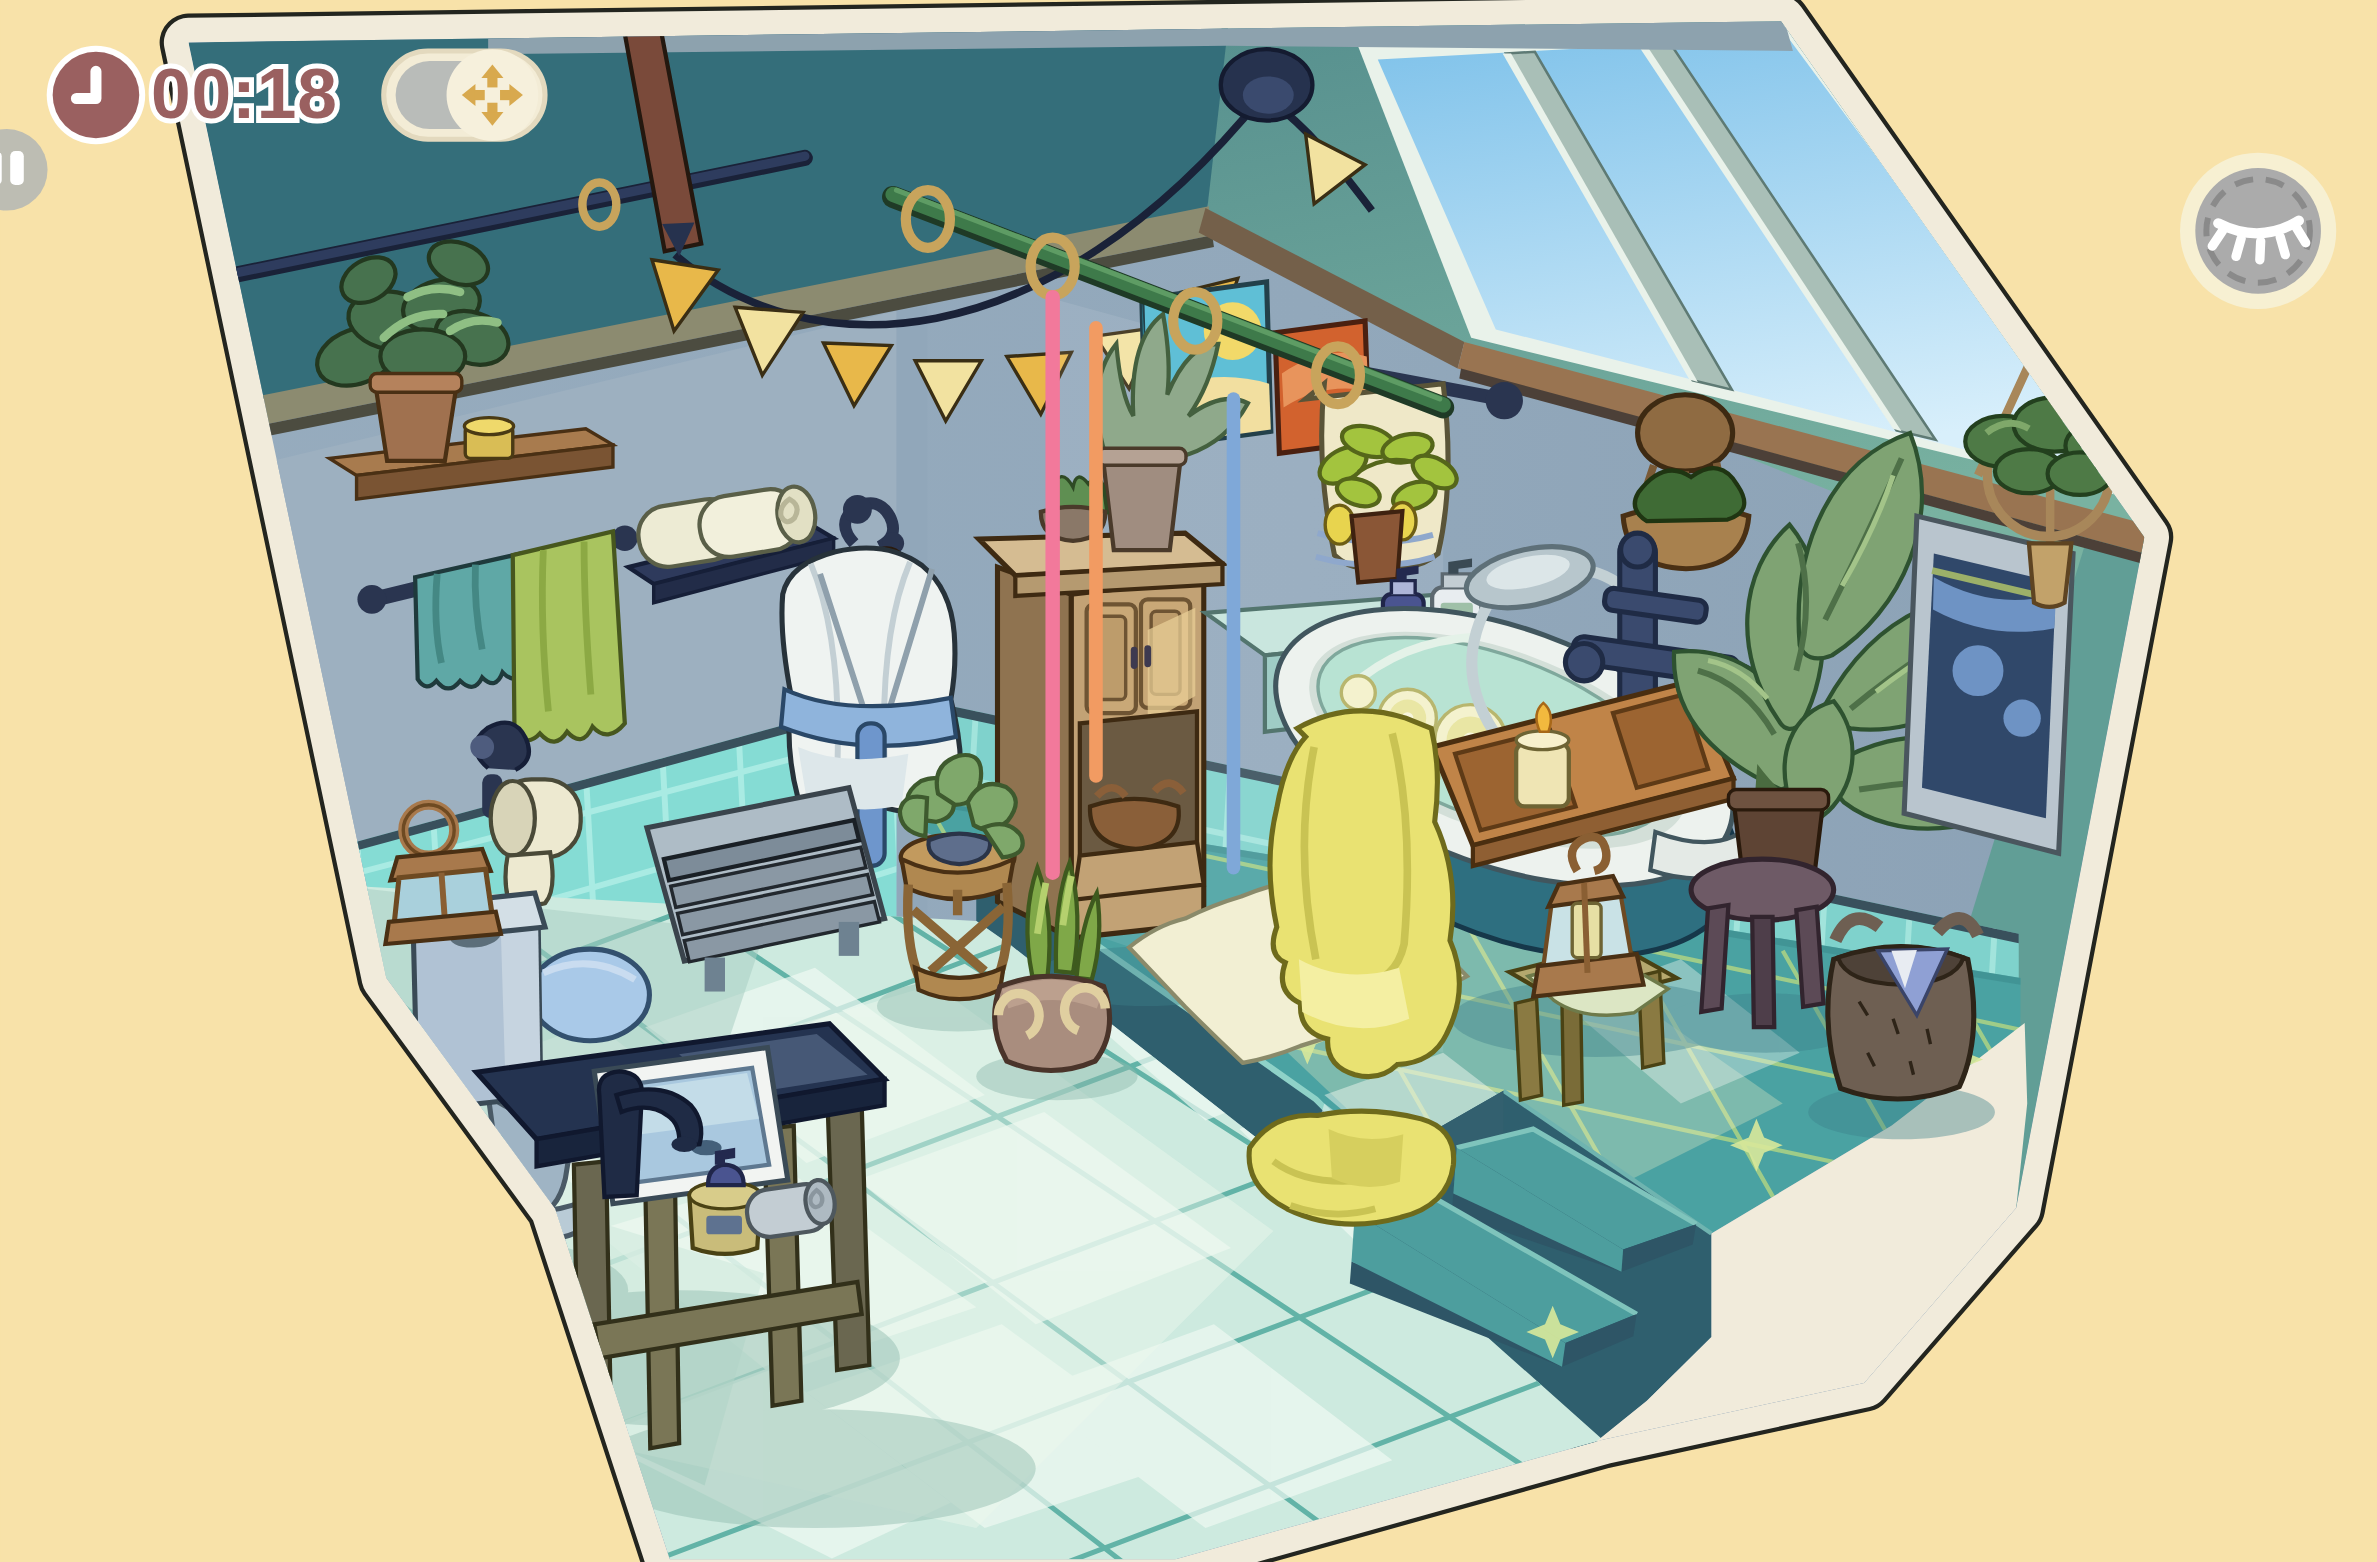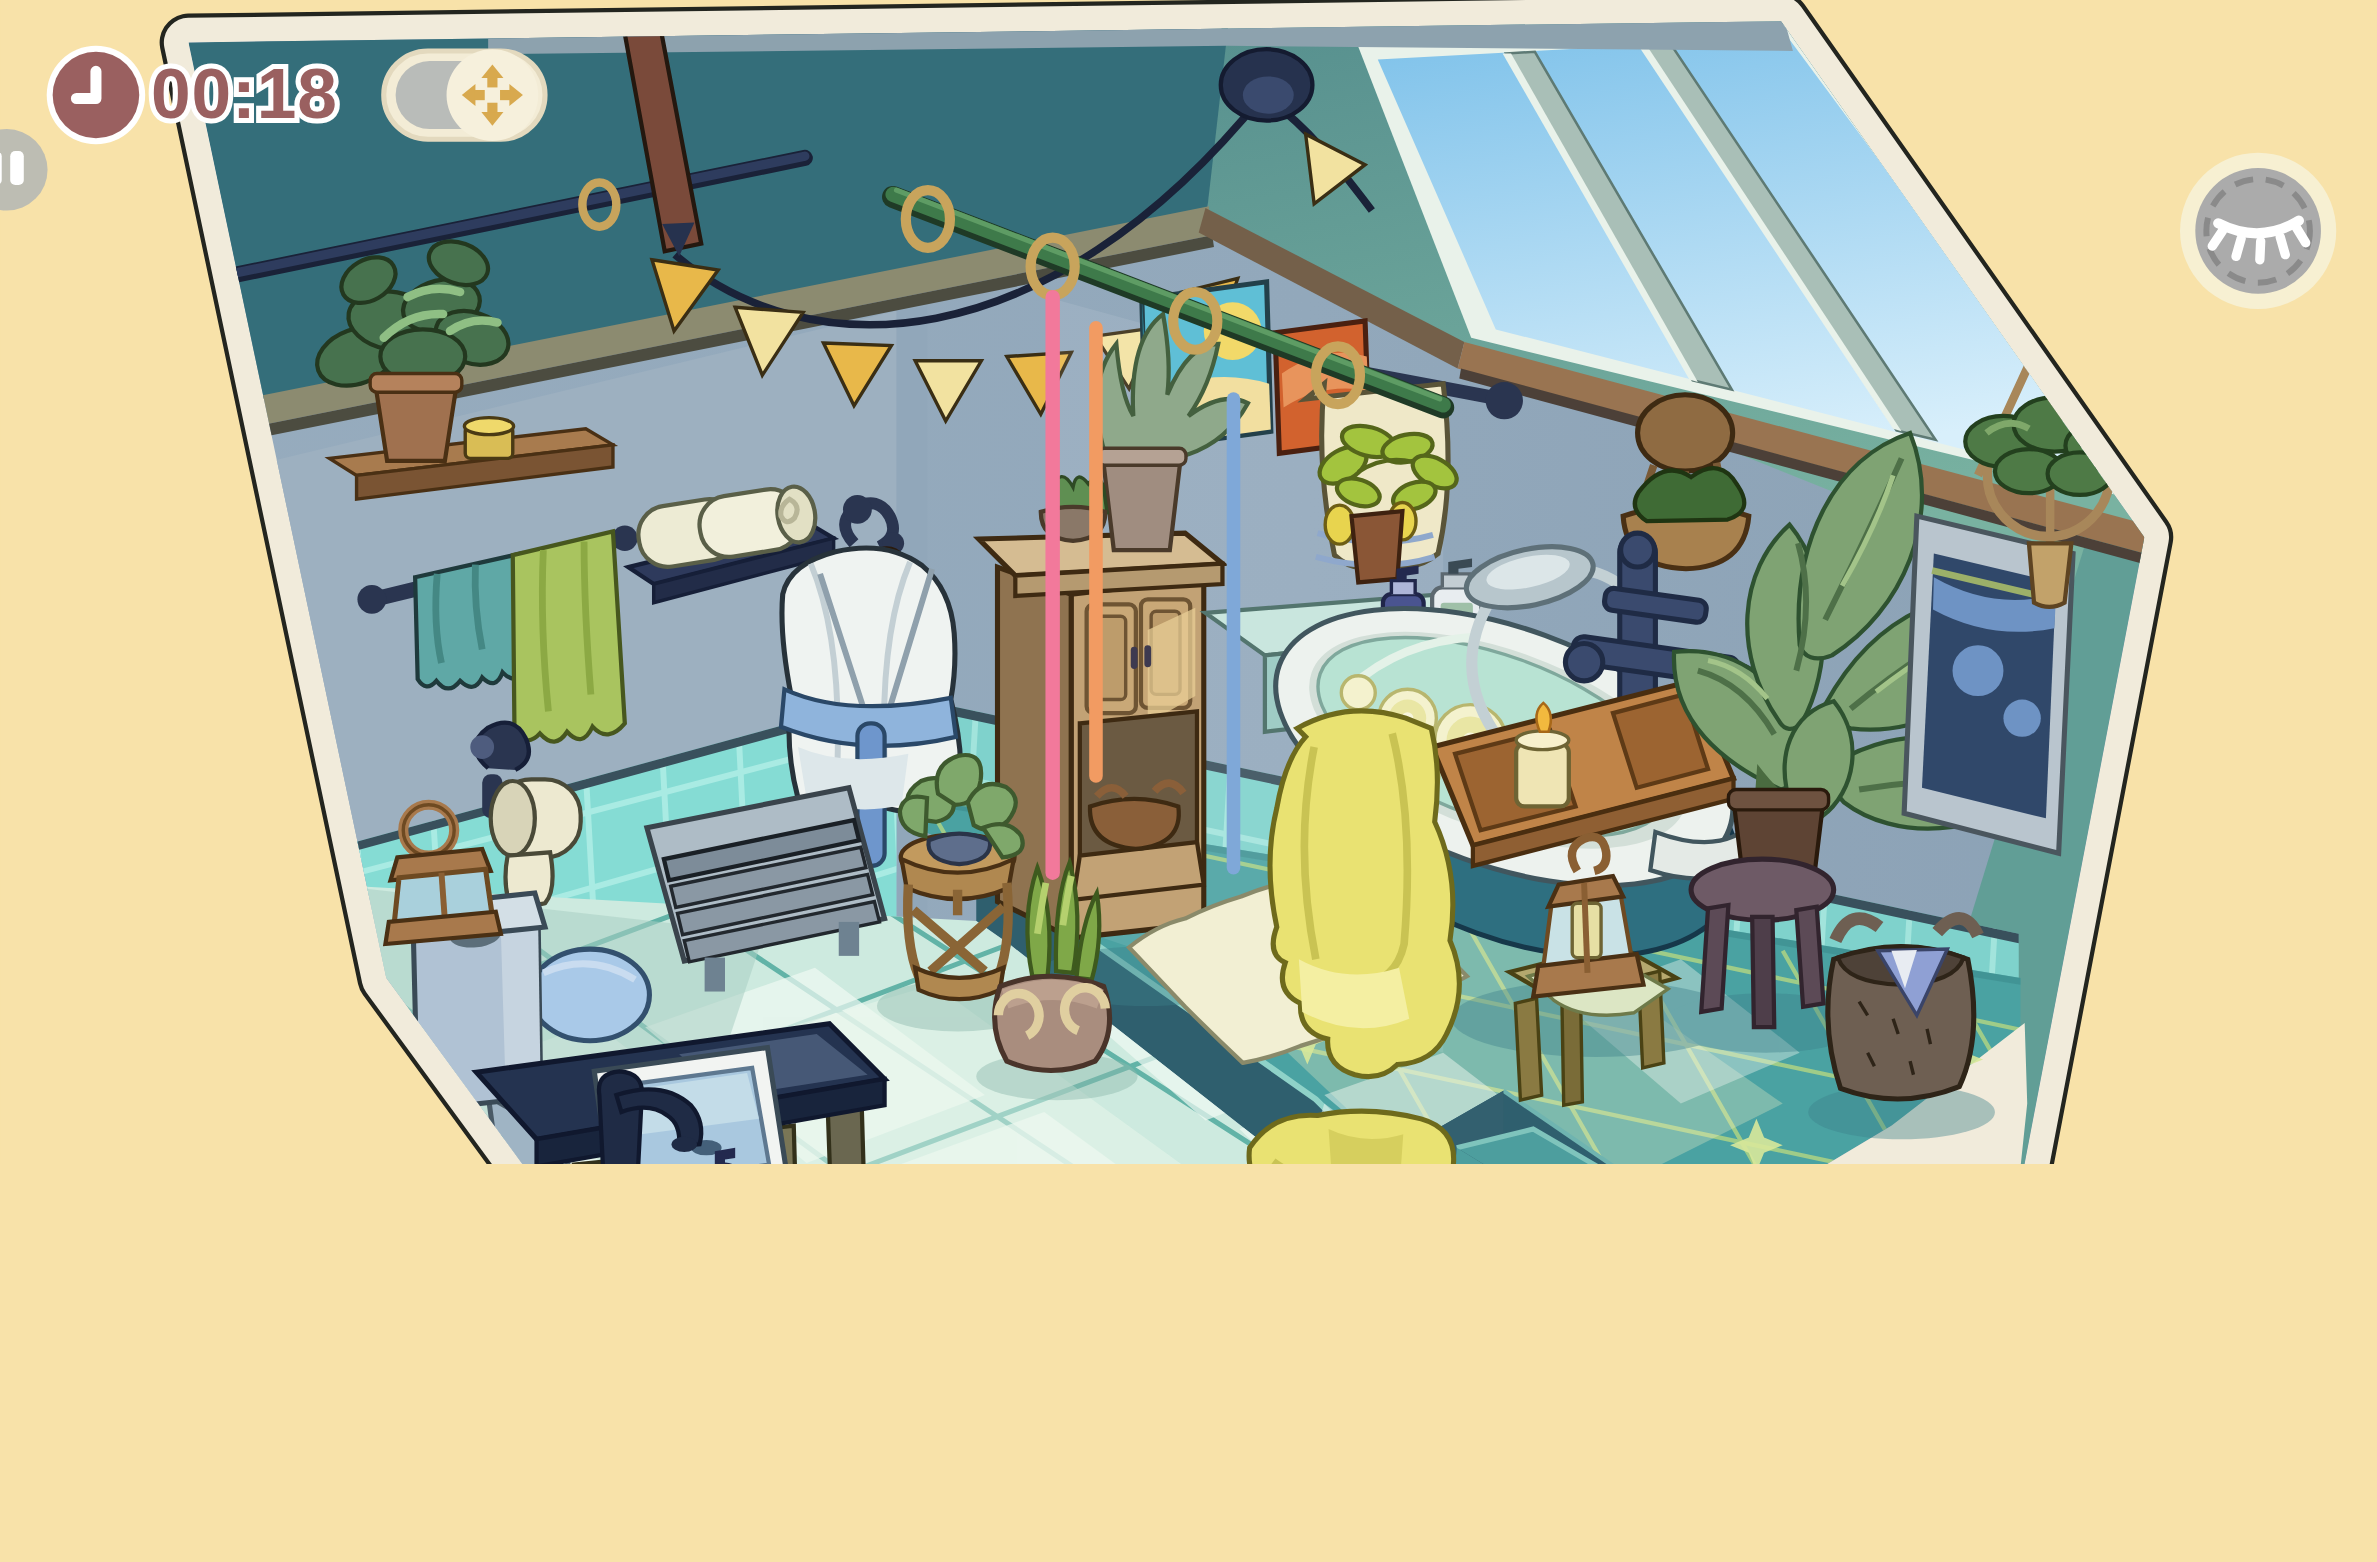--- a/index.html
+++ b/index.html
@@ -1,16 +1,16 @@
 <!DOCTYPE html>
 <html style="font-size:13.6px"><head>
 <meta charset="utf-8">
 <style>
 html,body{margin:0;padding:0;background:#F8E2A9;overflow:hidden;}
-#stage{width:2377px;height:1164px;position:relative;font-family:"Liberation Sans",sans-serif;}
+#stage{width:2377px;height:1562px;position:relative;font-family:"Liberation Sans",sans-serif;}
 svg{position:absolute;top:0;left:0;}
 </style>
 </head>
 <body>
 <div id="stage">
 <svg width="2377" height="1562" viewBox="0 0 2800 1840">
 <defs>
 <clipPath id="room">
           <polygon points="222,50 2098,25 2526,633 2375,1423 2196,1629 1888,1696 1384,1837 789,1837 654,1424 455,1152"></polygon>
         </clipPath>

